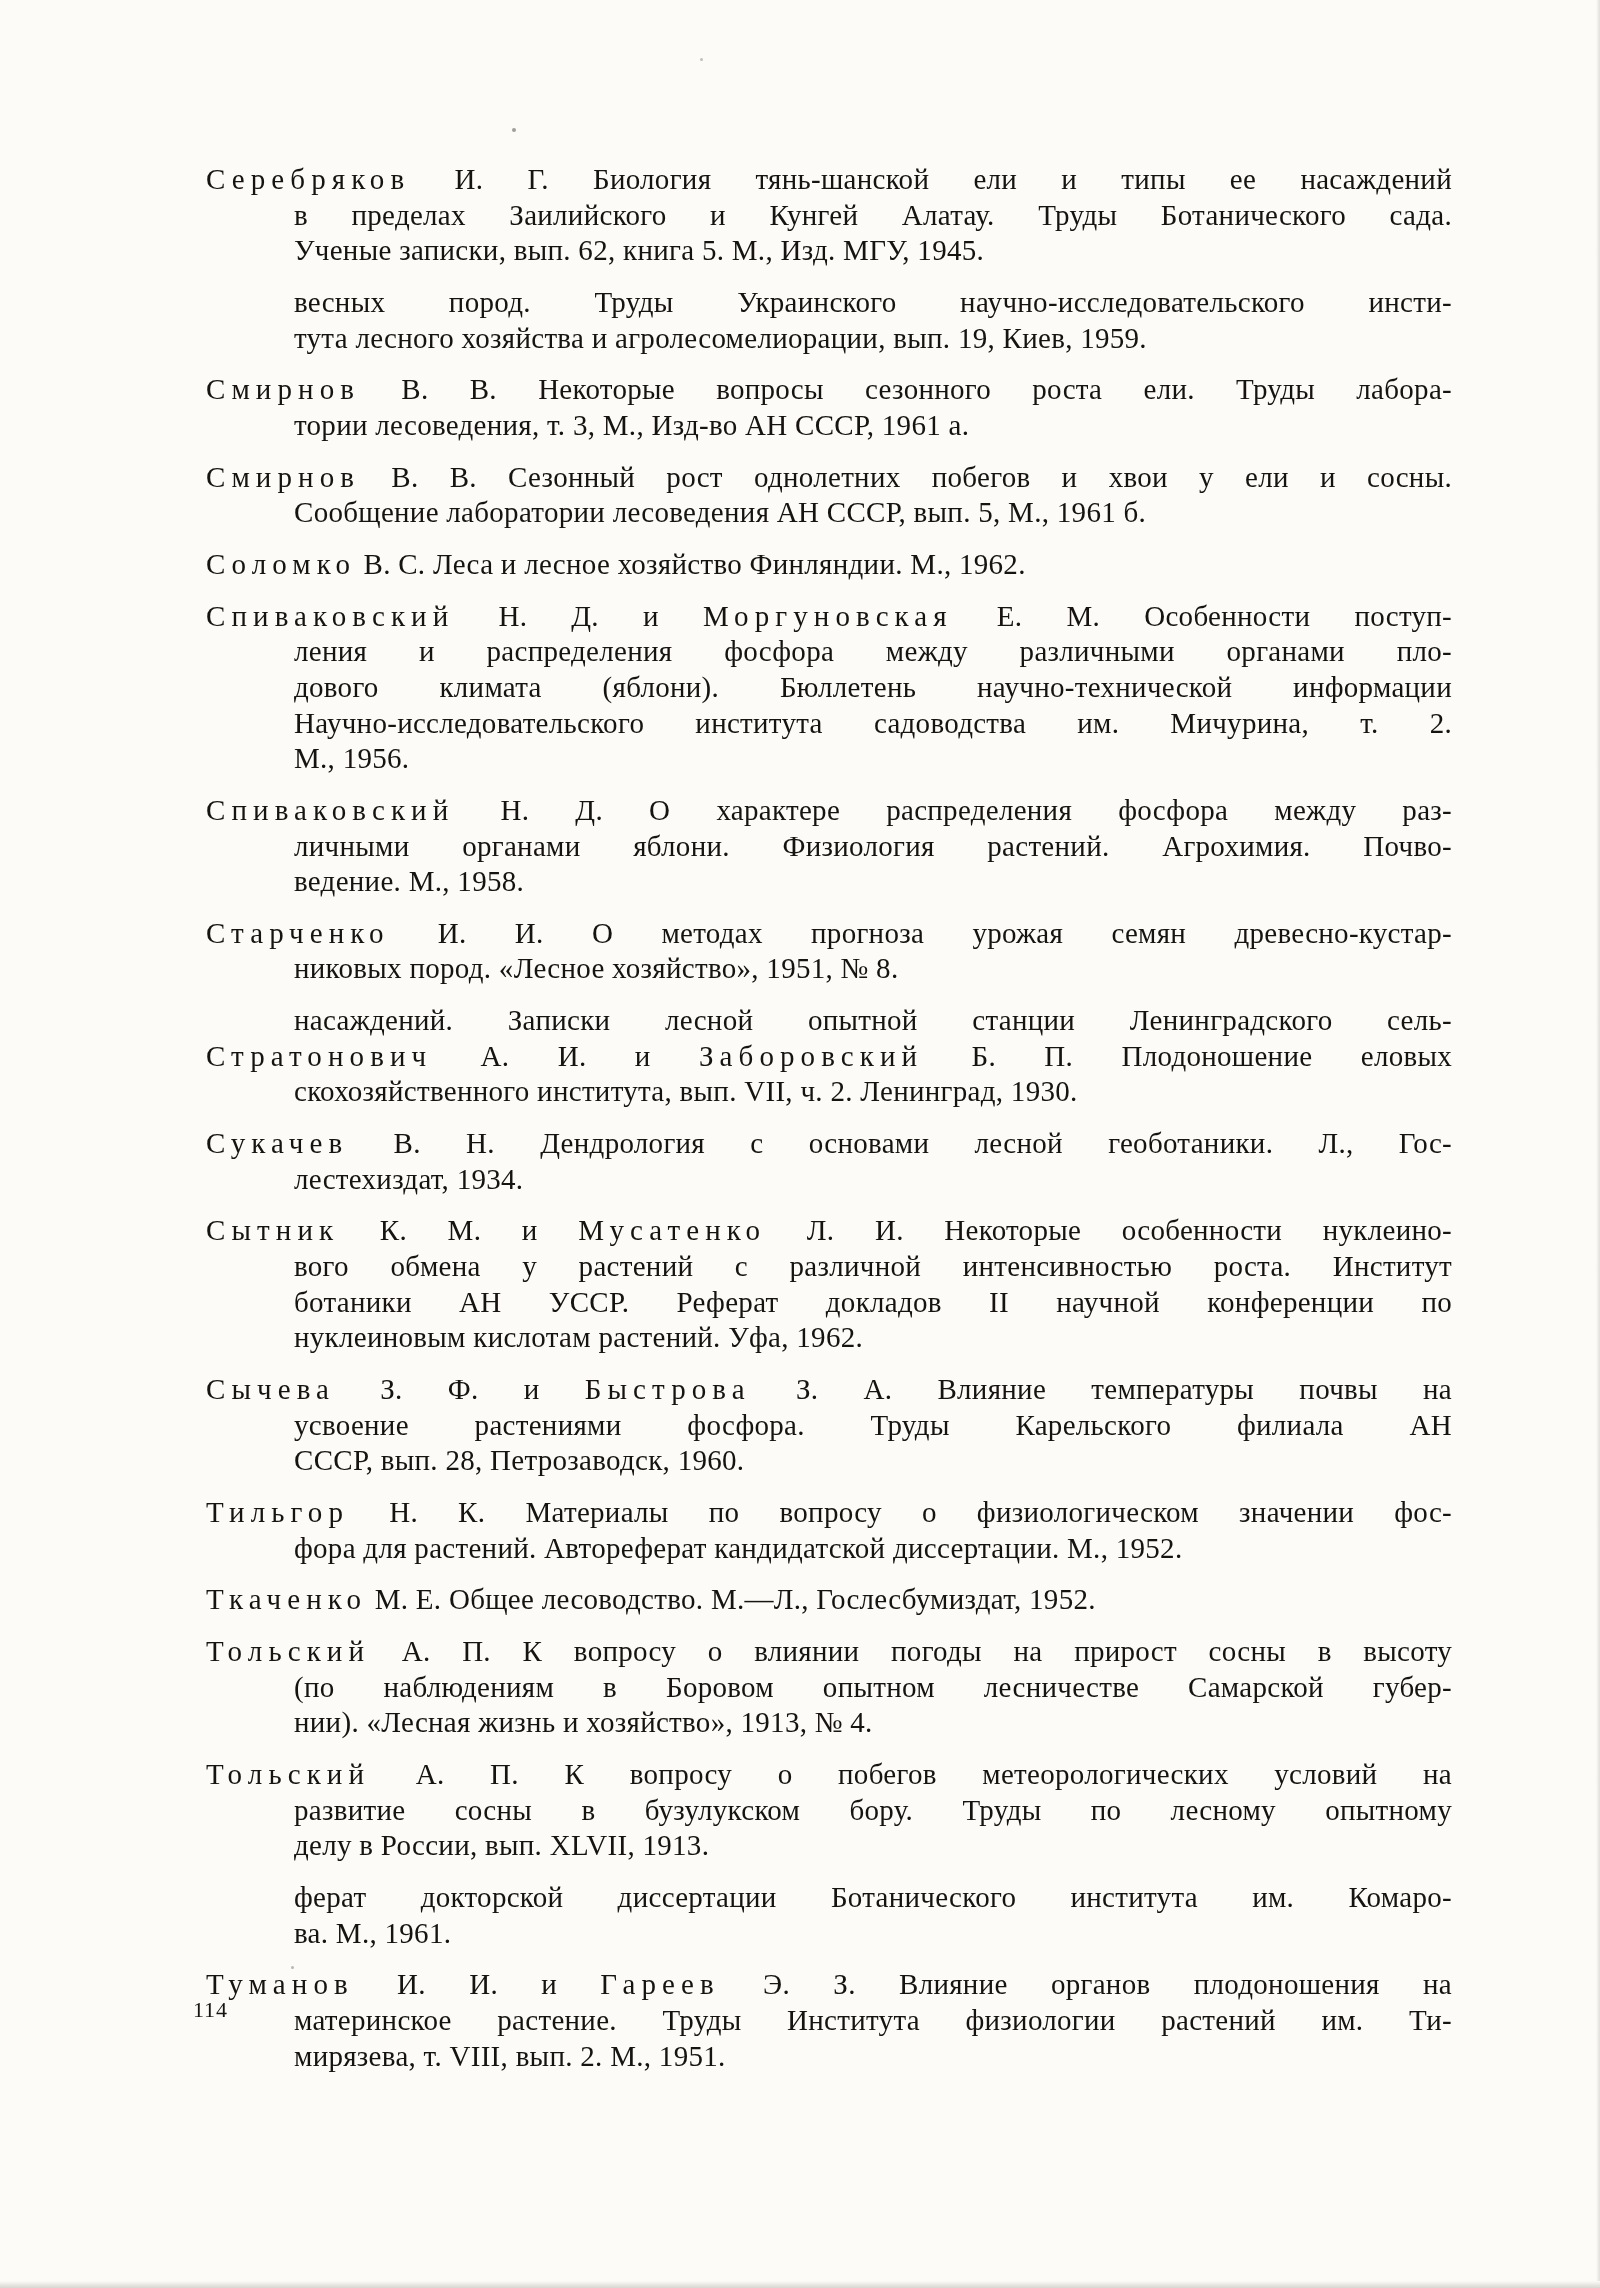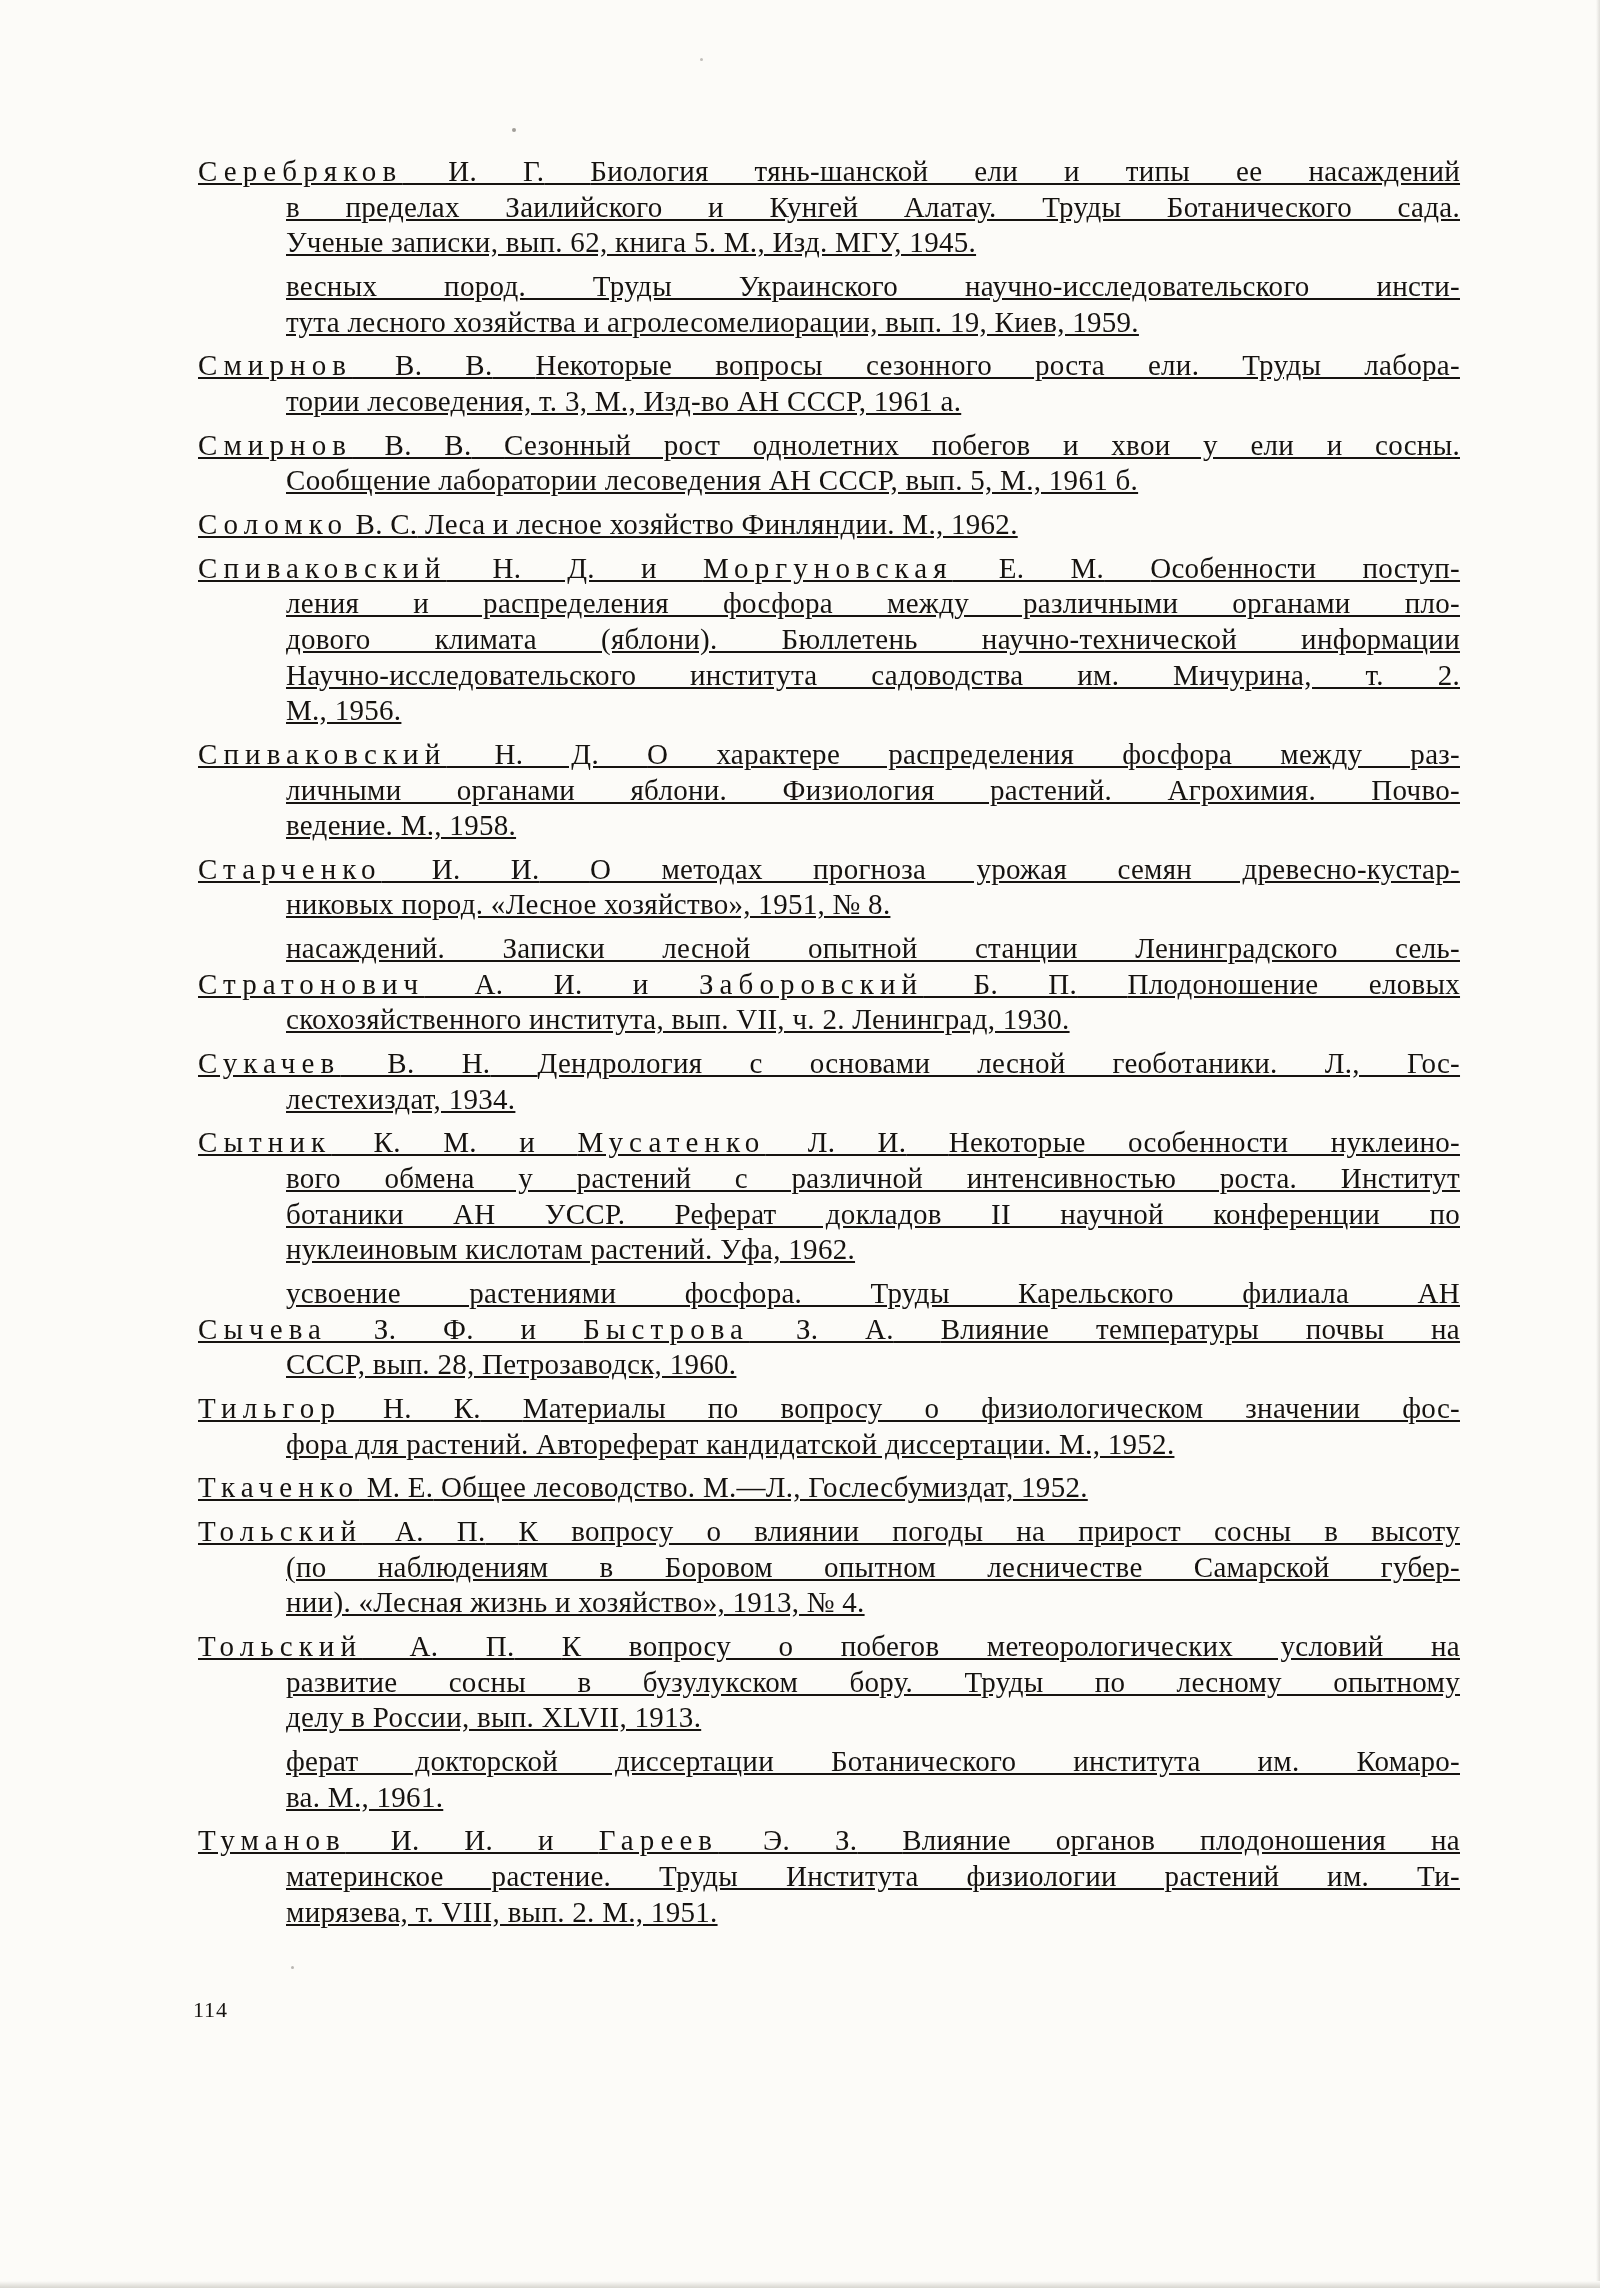--- a/index.html
+++ b/index.html
@@ -34,21 +34,21 @@
   }
   .bib {
     position: absolute;
     left: 190px;
     top: 146px;
     width: 1278px;
     font-size: 29px;
     line-height: 35.65px;
     letter-spacing: 0.01em;
   }
-  .entry { margin: 8px; text-decoration: underline; }
+  .entry { margin: 16px; }
   .line {
     text-align: justify;
     text-align-last: justify;
     white-space: normal;
   }
   .line.cont { padding-left: 88px; }
   .line.last { text-align-last: left; }
   .author-seg.spaced { letter-spacing: 0.21em; }
   .pageno {
     position: absolute;
@@ -119,22 +119,22 @@
         <div class="line first"><span class="author-seg spaced">Сукачев</span><span class="author-seg"> В. Н.</span> <span>Дендрология с основами лесной геоботаники. Л., Гос-</span></div>
         <div class="line cont last">лестехиздат, 1934.</div>
       </div>
       <div class="entry">
         <div class="line first"><span class="author-seg spaced">Сытник</span><span class="author-seg"> К. М. и </span><span class="author-seg spaced">Мусатенко</span><span class="author-seg"> Л. И.</span> <span>Некоторые особенности нуклеино-</span></div>
         <div class="line cont">вого обмена у растений с различной интенсивностью роста. Институт</div>
         <div class="line cont">ботаники АН УССР. Реферат докладов II научной конференции по</div>
         <div class="line cont last">нуклеиновым кислотам растений. Уфа, 1962.</div>
       </div>
       <div class="entry">
+        <div class="line first"><span class="author-seg spaced">Сычева</span><span class="author-seg"> З. Ф. и </span><span class="author-seg spaced">Быстрова</span><span class="author-seg"> З. А.</span> <span>Влияние температуры почвы на</span></div>
         <div class="line cont">усвоение растениями фосфора. Труды Карельского филиала АН</div>
-        <div class="line first"><span class="author-seg spaced">Сычева</span><span class="author-seg"> З. Ф. и </span><span class="author-seg spaced">Быстрова</span><span class="author-seg"> З. А.</span> <span>Влияние температуры почвы на</span></div>
         <div class="line cont last">СССР, вып. 28, Петрозаводск, 1960.</div>
       </div>
       <div class="entry">
         <div class="line first"><span class="author-seg spaced">Тильгор</span><span class="author-seg"> Н. К.</span> <span>Материалы по вопросу о физиологическом значении фос-</span></div>
         <div class="line cont last">фора для растений. Автореферат кандидатской диссертации. М., 1952.</div>
       </div>
       <div class="entry">
         <div class="line first last"><span class="author-seg spaced">Ткаченко</span><span class="author-seg"> М. Е.</span> <span>Общее лесоводство. М.—Л., Гослесбумиздат, 1952.</span></div>
       </div>
       <div class="entry">

